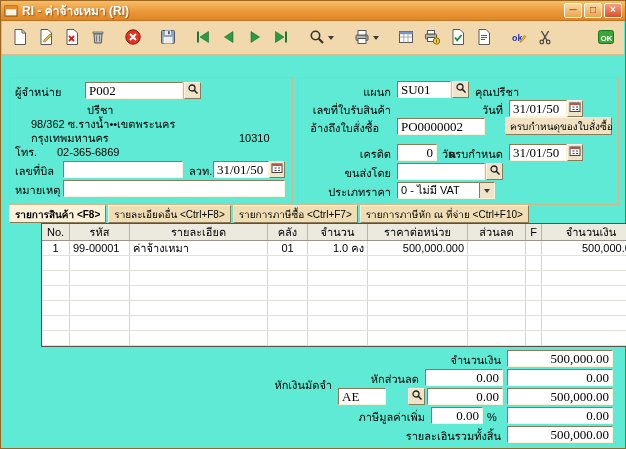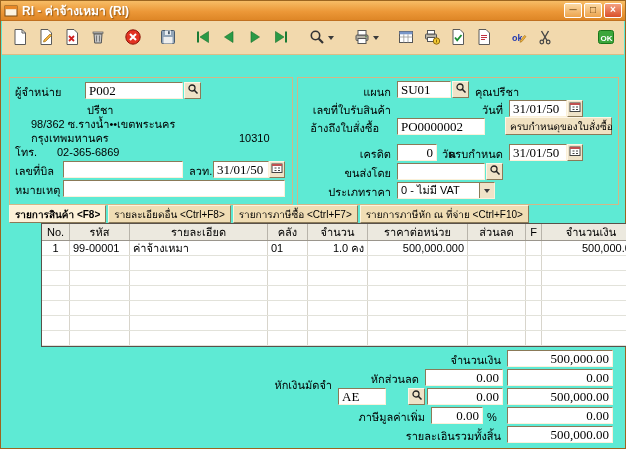--- a/index.html
+++ b/index.html
@@ -300,21 +300,21 @@
         <div class="tcell" style="width: 60px;">จำนวน</div>
         <div class="tcell" style="width: 100px;">ราคาต่อหน่วย</div>
         <div class="tcell" style="width: 58px;">ส่วนลด</div>
         <div class="tcell" style="width: 16px;">F</div>
         <div class="tcell" style="width: 95px; flex: 1 1 0%;">จำนวนเงิน</div>
       </div>
       <div class="trow">
         <div class="tcell" style="width: 28px; text-align: center;">1</div>
         <div class="tcell" style="width: 60px; text-align: left;">99-00001</div>
         <div class="tcell" style="width: 138px; text-align: left;">ค่าจ้างเหมา</div>
-        <div class="tcell" style="width: 40px; ">01</div>
+        <div class="tcell" style="width: 40px; text-align: center;">01</div>
         <div class="tcell" style="width: 60px; text-align: right;">1.0 คง</div>
         <div class="tcell" style="width: 100px; text-align: right;">500,000.000</div>
         <div class="tcell" style="width: 58px; text-align: right;"></div>
         <div class="tcell" style="width: 16px; text-align: center;"></div>
         <div class="tcell" style="width: 95px; flex: 1 1 0%; text-align: right;">500,000.00</div>
       </div>
       <div class="trow">
         <div class="tcell" style="width: 28px; text-align: center;"></div>
         <div class="tcell" style="width: 60px; text-align: left;"></div>
         <div class="tcell" style="width: 138px; text-align: left;"></div>

